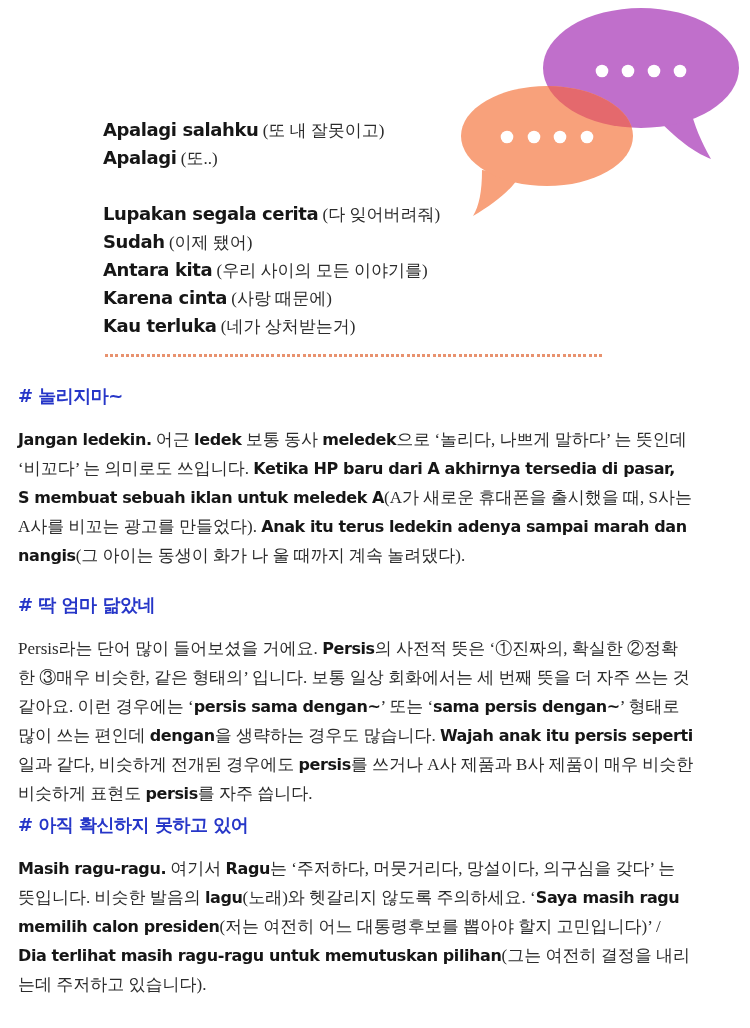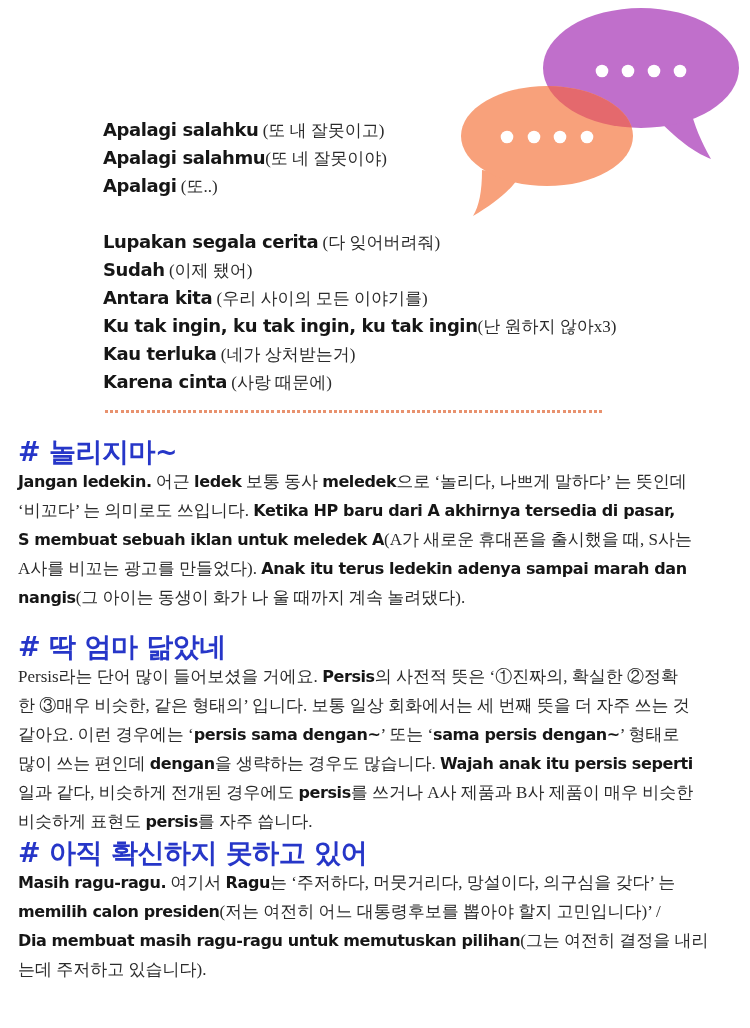--- a/index.html
+++ b/index.html
@@ -37,27 +37,27 @@
   
   .separator{
     margin:14px 0 0 87px;width:497px;height:3px;
     background:repeating-linear-gradient(90deg,
       var(--separator_orange,#e8926f) 0 3px, transparent 3px 5.2px);
   }
 
   
   .heading{
     font-family:"DejaVu Sans",sans-serif;font-weight:700;
-    font-size:27px;color:var(--heading_blue,#2636c8);
+    font-size:18px;color:var(--heading_blue,#2636c8);
     margin:0;letter-spacing:-0.5px;line-height:30px;
   }
   .sec1 .heading{margin-top:24px;}
   .sec2 .heading{margin-top:20px;}
   .sec3 .heading{margin-top:2px;}
-  .para{margin-top:0;}
+  .para{margin-top:14px;}
 </style>
 </head>
 <body>
 
 <div class="page">
 
   <svg class="bubbles" width="320" height="225" viewBox="0 0 320 225" aria-hidden="true">
     <defs>
       <clipPath id="purpleClip">
         <ellipse cx="211" cy="64" rx="98" ry="60"></ellipse>
@@ -85,33 +85,31 @@
       <circle class="bubble-dot" cx="104" cy="133" r="6.3"></circle>
       <circle class="bubble-dot" cx="130" cy="133" r="6.3"></circle>
       <circle class="bubble-dot" cx="157" cy="133" r="6.3"></circle>
     </g>
   </svg>
 
   <div class="content">
 
     <div class="lyrics">
         <div class="line"><span class="seg-latin">Apalagi salahku</span><span class="seg-kor"> (또 내 잘못이고)</span></div>
-        <div class="line"><span class="seg-latin">Apalagi salahmu</span><span class="seg-kor">(또 네 잘못이야)</span></div>
         <div class="line"><span class="seg-latin">Apalagi</span><span class="seg-kor"> (또..)</span></div>
       </div>
 
     <div class="lyrics-gap"></div>
 
     <div class="lyrics">
         <div class="line"><span class="seg-latin">Lupakan segala cerita</span><span class="seg-kor"> (다 잊어버려줘)</span></div>
         <div class="line"><span class="seg-latin">Sudah</span><span class="seg-kor"> (이제 됐어)</span></div>
         <div class="line"><span class="seg-latin">Antara kita</span><span class="seg-kor"> (우리 사이의 모든 이야기를)</span></div>
-        <div class="line"><span class="seg-latin">Ku tak ingin, ku tak ingin, ku tak ingin</span><span class="seg-kor">(난 원하지 않아x3)</span></div>
+        <div class="line"><span class="seg-latin">Karena cinta</span><span class="seg-kor"> (사랑 때문에)</span></div>
         <div class="line"><span class="seg-latin">Kau terluka</span><span class="seg-kor"> (네가 상처받는거)</span></div>
-        <div class="line"><span class="seg-latin">Karena cinta</span><span class="seg-kor"> (사랑 때문에)</span></div>
       </div>
 
     <div class="separator"></div>
 
     <section class="sec1">
       <h2 class="heading"># 놀리지마~</h2>
       <div class="para">
           <div class="line"><span class="seg-latin">Jangan ledekin.</span><span class="seg-kor"> 어근 </span><span class="seg-latin">ledek</span><span class="seg-kor"> 보통 동사 </span><span class="seg-latin">meledek</span><span class="seg-kor">으로 ‘놀리다, 나쁘게 말하다’ 는 뜻인데</span></div>
           <div class="line"><span class="seg-kor">‘비꼬다’ 는 의미로도 쓰입니다. </span><span class="seg-latin">Ketika HP baru dari A akhirnya tersedia di pasar,</span></div>
           <div class="line"><span class="seg-latin">S membuat sebuah iklan untuk meledek A</span><span class="seg-kor">(A가 새로운 휴대폰을 출시했을 때, S사는</span></div>
@@ -129,20 +127,21 @@
           <div class="line"><span class="seg-kor">많이 쓰는 편인데 </span><span class="seg-latin">dengan</span><span class="seg-kor">을 생략하는 경우도 많습니다. </span><span class="seg-latin">Wajah anak itu persis seperti</span></div>
           <div class="line"><span class="seg-kor">일과 같다, 비슷하게 전개된 경우에도 </span><span class="seg-latin">persis</span><span class="seg-kor">를 쓰거나 A사 제품과 B사 제품이 매우 비슷한</span></div>
           <div class="line"><span class="seg-kor">비슷하게 표현도 </span><span class="seg-latin">persis</span><span class="seg-kor">를 자주 씁니다.</span></div>
         </div>
     </section>
 
     <section class="sec3">
       <h2 class="heading"># 아직 확신하지 못하고 있어</h2>
       <div class="para">
           <div class="line"><span class="seg-latin">Masih ragu-ragu.</span><span class="seg-kor"> 여기서 </span><span class="seg-latin">Ragu</span><span class="seg-kor">는 ‘주저하다, 머뭇거리다, 망설이다, 의구심을 갖다’ 는</span></div>
+          <div class="line"><span class="seg-kor">뜻입니다. 비슷한 발음의 </span><span class="seg-latin">lagu</span><span class="seg-kor">(노래)와 헷갈리지 않도록 주의하세요. ‘</span><span class="seg-latin">Saya masih ragu</span></div>
           <div class="line"><span class="seg-latin">memilih calon presiden</span><span class="seg-kor">(저는 여전히 어느 대통령후보를 뽑아야 할지 고민입니다)’  /</span></div>
-          <div class="line"><span class="seg-latin">Dia membuat masih ragu-ragu untuk memutuskan pilihan</span><span class="seg-kor">(그는 여전히 결정을 내리</span></div>
+          <div class="line"><span class="seg-latin">Dia terlihat masih ragu-ragu untuk memutuskan pilihan</span><span class="seg-kor">(그는 여전히 결정을 내리</span></div>
           <div class="line"><span class="seg-kor">는데 주저하고 있습니다).</span></div>
         </div>
     </section>
 
   </div>
 </div>
 
 </body></html>

